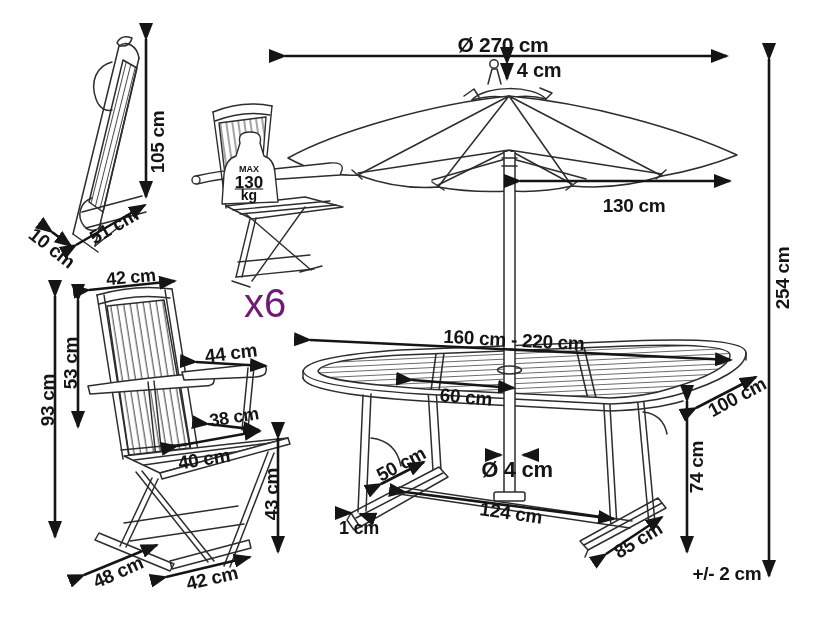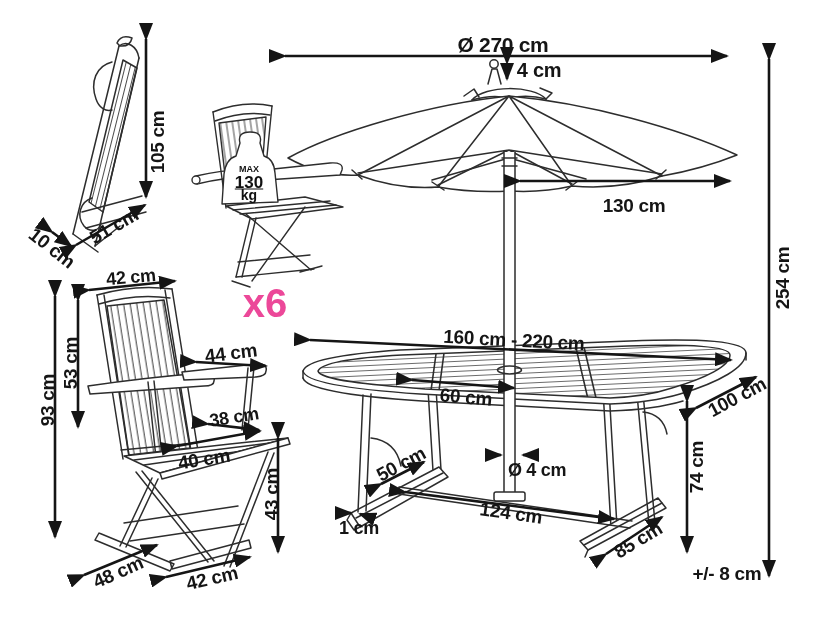--- a/index.html
+++ b/index.html
@@ -5,21 +5,21 @@
   html,body{margin:0;padding:0;background:#e8e8e8;}
   #stage{
     position:relative;width:829px;height:619px;background:#ffffff;
     overflow:hidden;font-family:"Liberation Sans",sans-serif;
   }
   #stage svg{position:absolute;left:0;top:0;}
   .dim{
     position:absolute;font-weight:bold;color:#151515;white-space:nowrap;
     line-height:1;letter-spacing:-0.3px;transform-origin:center;
   }
-  .qty{position:absolute;font-weight:bold;color:#ec4899;line-height:1;}
+  .qty{position:absolute;font-weight:normal;color:#701a75;line-height:1;}
   .wt{position:absolute;font-weight:bold;color:#111;line-height:1;text-align:center;transform:translate(-50%,-50%);}
 </style>
 </head>
 <body>
 
 <div id="stage">
 
 <svg width="829" height="619" viewBox="0 0 829 619">
   <defs>
     <marker id="ah" markerUnits="userSpaceOnUse" markerWidth="18" markerHeight="14" refX="16" refY="7" orient="auto">
@@ -200,22 +200,22 @@
   <div class="dim" style="left:782px;top:278px;font-size:19px;transform:translate(-50%,-50%) rotate(-90deg);">254 cm</div>
 
   <div class="dim" style="left:514px;top:340px;font-size:19px;transform:translate(-50%,-50%) rotate(3deg);">160 cm - 220 cm</div>
   <div class="dim" style="left:466px;top:397px;font-size:19px;transform:translate(-50%,-50%) rotate(5deg);">60 cm</div>
   <div class="dim" style="left:737px;top:397px;font-size:19px;transform:translate(-50%,-50%) rotate(-28deg);">100 cm</div>
   <div class="dim" style="left:696px;top:467px;font-size:19px;transform:translate(-50%,-50%) rotate(-90deg);">74 cm</div>
   <div class="dim" style="left:511px;top:513px;font-size:19px;transform:translate(-50%,-50%) rotate(8deg);">124 cm</div>
   <div class="dim" style="left:359px;top:528px;font-size:18px;transform:translate(-50%,-50%);">1 cm</div>
   <div class="dim" style="left:638px;top:540px;font-size:19px;transform:translate(-50%,-50%) rotate(-31deg);">85 cm</div>
   <div class="dim" style="left:401px;top:464px;font-size:19px;transform:translate(-50%,-50%) rotate(-28deg);">50 cm</div>
-  <div class="dim" style="left:517px;top:470px;font-size:18px;transform:translate(-50%,-50%);margin-left:20px;">Ø 4 cm</div>
-  <div class="dim" style="left:727px;top:573px;font-size:19px;transform:translate(-50%,-50%);">+/- 8 cm</div>
+  <div class="dim" style="left:517px;top:470px;font-size:22px;transform:translate(-50%,-50%);">Ø 4 cm</div>
+  <div class="dim" style="left:727px;top:573px;font-size:19px;transform:translate(-50%,-50%);">+/- 2 cm</div>
 
   <div class="dim" style="left:131px;top:277px;font-size:18px;transform:translate(-50%,-50%) rotate(-5deg);">42 cm</div>
   <div class="dim" style="left:70px;top:363px;font-size:19px;transform:translate(-50%,-50%) rotate(-90deg);">53 cm</div>
   <div class="dim" style="left:47px;top:400px;font-size:19px;transform:translate(-50%,-50%) rotate(-90deg);">93 cm</div>
   <div class="dim" style="left:231px;top:353px;font-size:19px;transform:translate(-50%,-50%) rotate(-7deg);">44 cm</div>
   <div class="dim" style="left:234px;top:417px;font-size:18px;transform:translate(-50%,-50%) rotate(-9deg);">38 cm</div>
   <div class="dim" style="left:204px;top:459px;font-size:19px;transform:translate(-50%,-50%) rotate(-9deg);">40 cm</div>
   <div class="dim" style="left:271px;top:494px;font-size:19px;transform:translate(-50%,-50%) rotate(-90deg);">43 cm</div>
   <div class="dim" style="left:118px;top:572px;font-size:19px;transform:translate(-50%,-50%) rotate(-24deg);">48 cm</div>
   <div class="dim" style="left:212px;top:578px;font-size:19px;transform:translate(-50%,-50%) rotate(-13deg);">42 cm</div>

